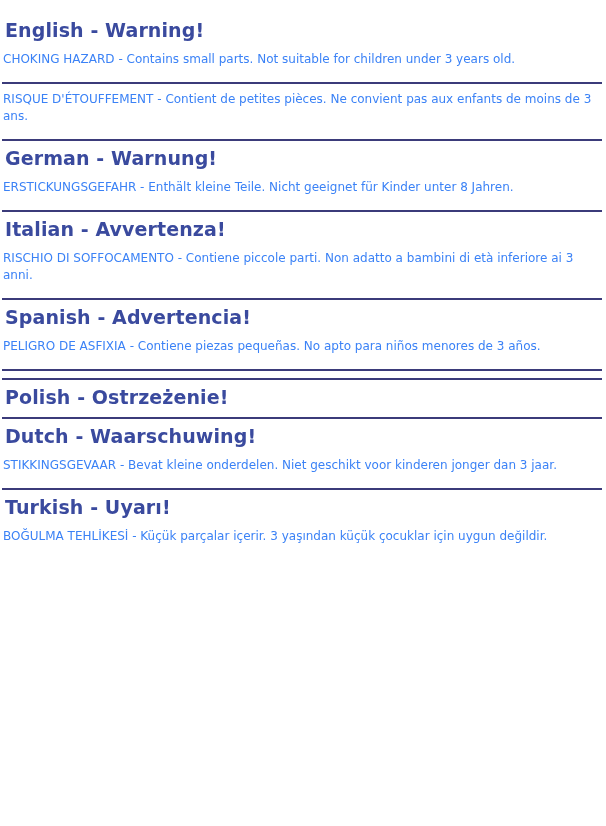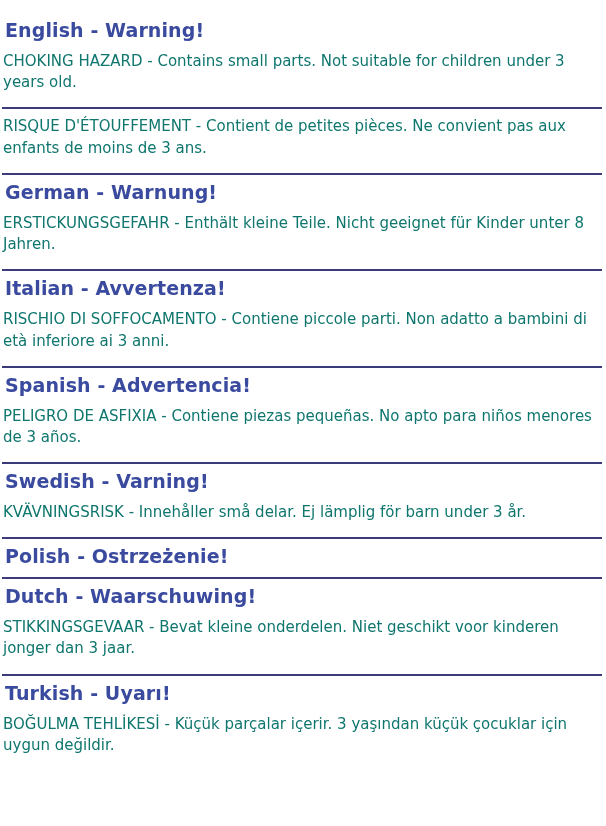--- a/index.html
+++ b/index.html
@@ -35,22 +35,22 @@
   .lang-title {
     font-size: 19px;
     font-weight: bold;
     color: #3a4a9e;
     letter-spacing: 0.1px;
     line-height: 1.15;
     margin: 0 0 9px 0;
     padding-left: 3px;
   }
   .lang-body {
-    font-size: 15px;
-    color: #0f766e;
+    font-size: 12px;
+    color: #3b82f6;
     line-height: 1.42;
     margin: 0 0 14px 0;
     padding-left: 1px;
     padding-right: 8px;
   }
   .block-first .lang-title {
     margin-top: 20px;
   }
 </style>
 </head>
@@ -80,24 +80,20 @@
     <div class="lang-body">RISCHIO DI SOFFOCAMENTO - Contiene piccole parti. Non adatto a bambini di età inferiore ai 3 anni.</div>
   </div>
 
   <div class="rule rule-top"></div>
   <div class="warning-block">
     <div class="lang-title">Spanish - Advertencia!</div>
     <div class="lang-body">PELIGRO DE ASFIXIA - Contiene piezas pequeñas. No apto para niños menores de 3 años.</div>
   </div>
 
   <div class="rule rule-top"></div>
-  <div class="warning-block">
-    <div class="lang-title">Swedish - Varning!</div>
-    <div class="lang-body">KVÄVNINGSRISK - Innehåller små delar. Ej lämplig för barn under 3 år.</div>
-  </div>
 
   <div class="rule rule-top"></div>
   <div class="warning-block">
     <div class="lang-title">Polish - Ostrzeżenie!</div>
   </div>
 
   <div class="rule rule-top"></div>
   <div class="warning-block">
     <div class="lang-title">Dutch - Waarschuwing!</div>
     <div class="lang-body">STIKKINGSGEVAAR - Bevat kleine onderdelen. Niet geschikt voor kinderen jonger dan 3 jaar.</div>

